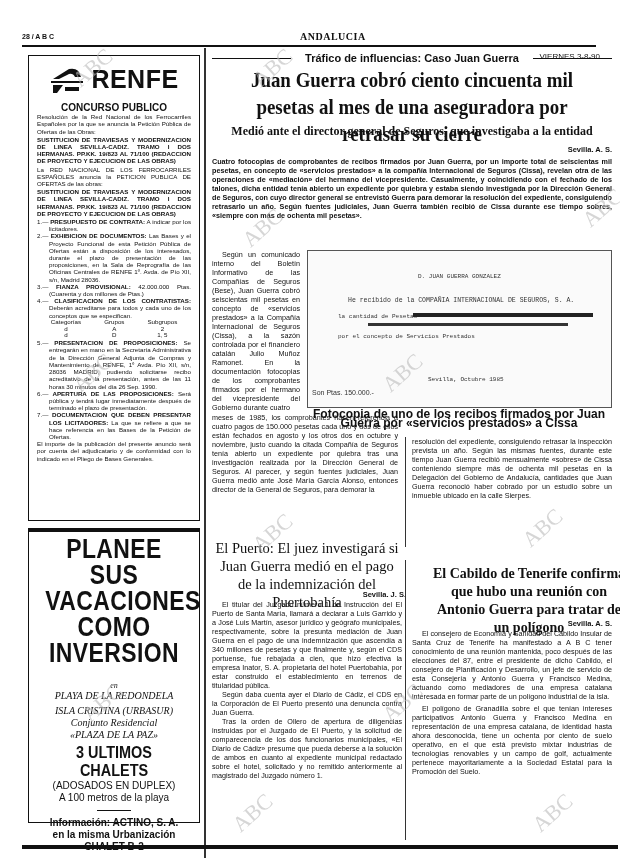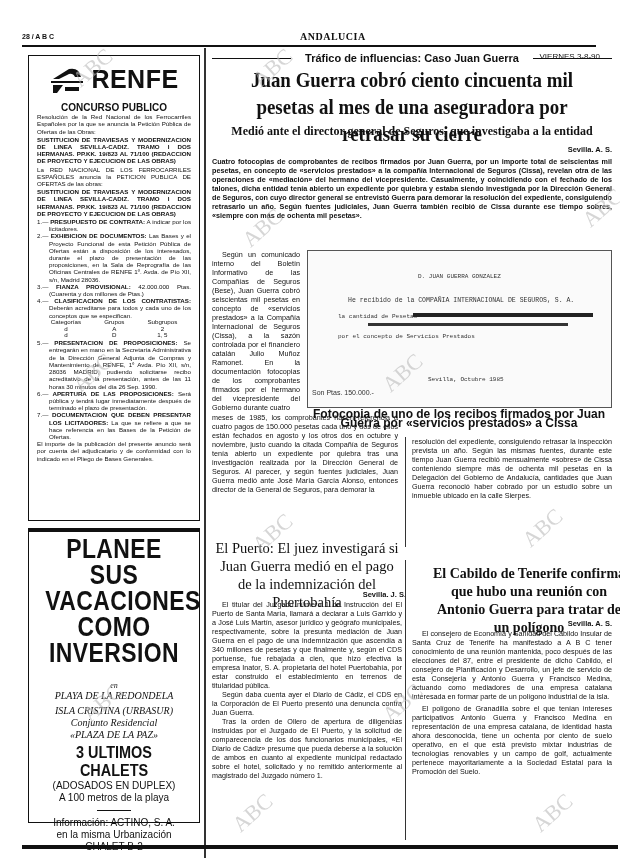--- a/index.html
+++ b/index.html
@@ -26,21 +26,21 @@
   .renfe td, .renfe th { text-align:center; padding:0; font-weight:normal; line-height:6.8px; }
 
   
   .ad { left:28px; top:528px; width:172px; height:295px; border:1.5px solid #111; border-top:4px solid #111; box-sizing:border-box; text-align:center; padding:4px 4px; }
   .ad .big { font-family:"Liberation Sans", sans-serif; font-weight:bold; font-size:27px; line-height:26px; transform:scaleX(0.85); letter-spacing:0.5px; }
   .ad .en { font-family:"Liberation Serif", serif; font-style:italic; font-size:8px; margin-top:15px; }
   .ad .loc { font-family:"Liberation Serif", serif; font-style:italic; font-size:10px; line-height:12px; }
   .ad .chal { font-weight:bold; font-size:17px; transform:scaleX(0.85); margin-top:3px; line-height:18px; }
   .ad .sm { font-size:10px; line-height:12px; }
   .ad .sep { width:34px; height:1px; background:#111; margin:6px auto; }
-  .ad .info { font-weight:normal; font-size:10px; line-height:12px; }
+  .ad .info { font-weight:bold; font-size:10px; line-height:12px; }
 
   
   .kicker { left:212px; top:52px; width:400px; font-size:11px; font-weight:bold; text-align:center; display:flex; align-items:center; gap:14px; }
   .kicker .ln { flex:1; height:1px; background:#111; }
   .headline { left:212px; top:67px; width:400px; font-family:"Liberation Serif", serif; font-weight:bold; font-size:21.5px; line-height:27px; text-align:center; transform:scaleX(0.88); transform-origin:center top; }
   .deck { left:212px; top:124px; width:400px; font-family:"Liberation Serif", serif; font-weight:bold; font-size:12px; text-align:center; }
   .byline { font-weight:bold; font-size:7.5px; text-align:right; }
   .body { font-size:7.2px; line-height:9px; text-align:justify; }
   .lead { left:212px; top:157px; width:400px; font-weight:bold; }
   .col1 { left:212px; top:250px; width:88px; }

